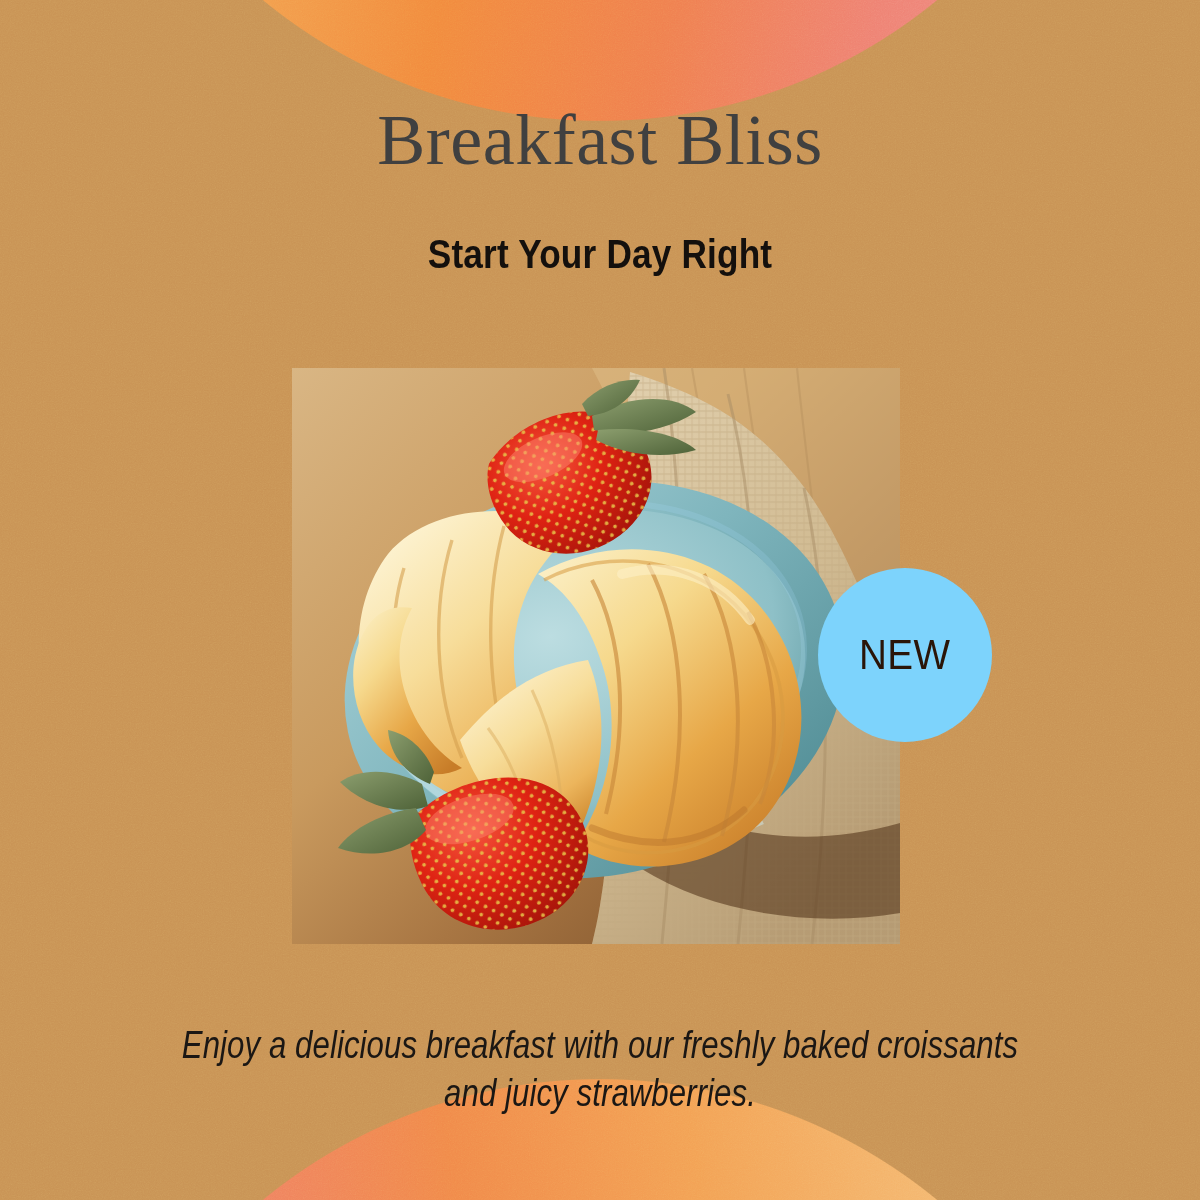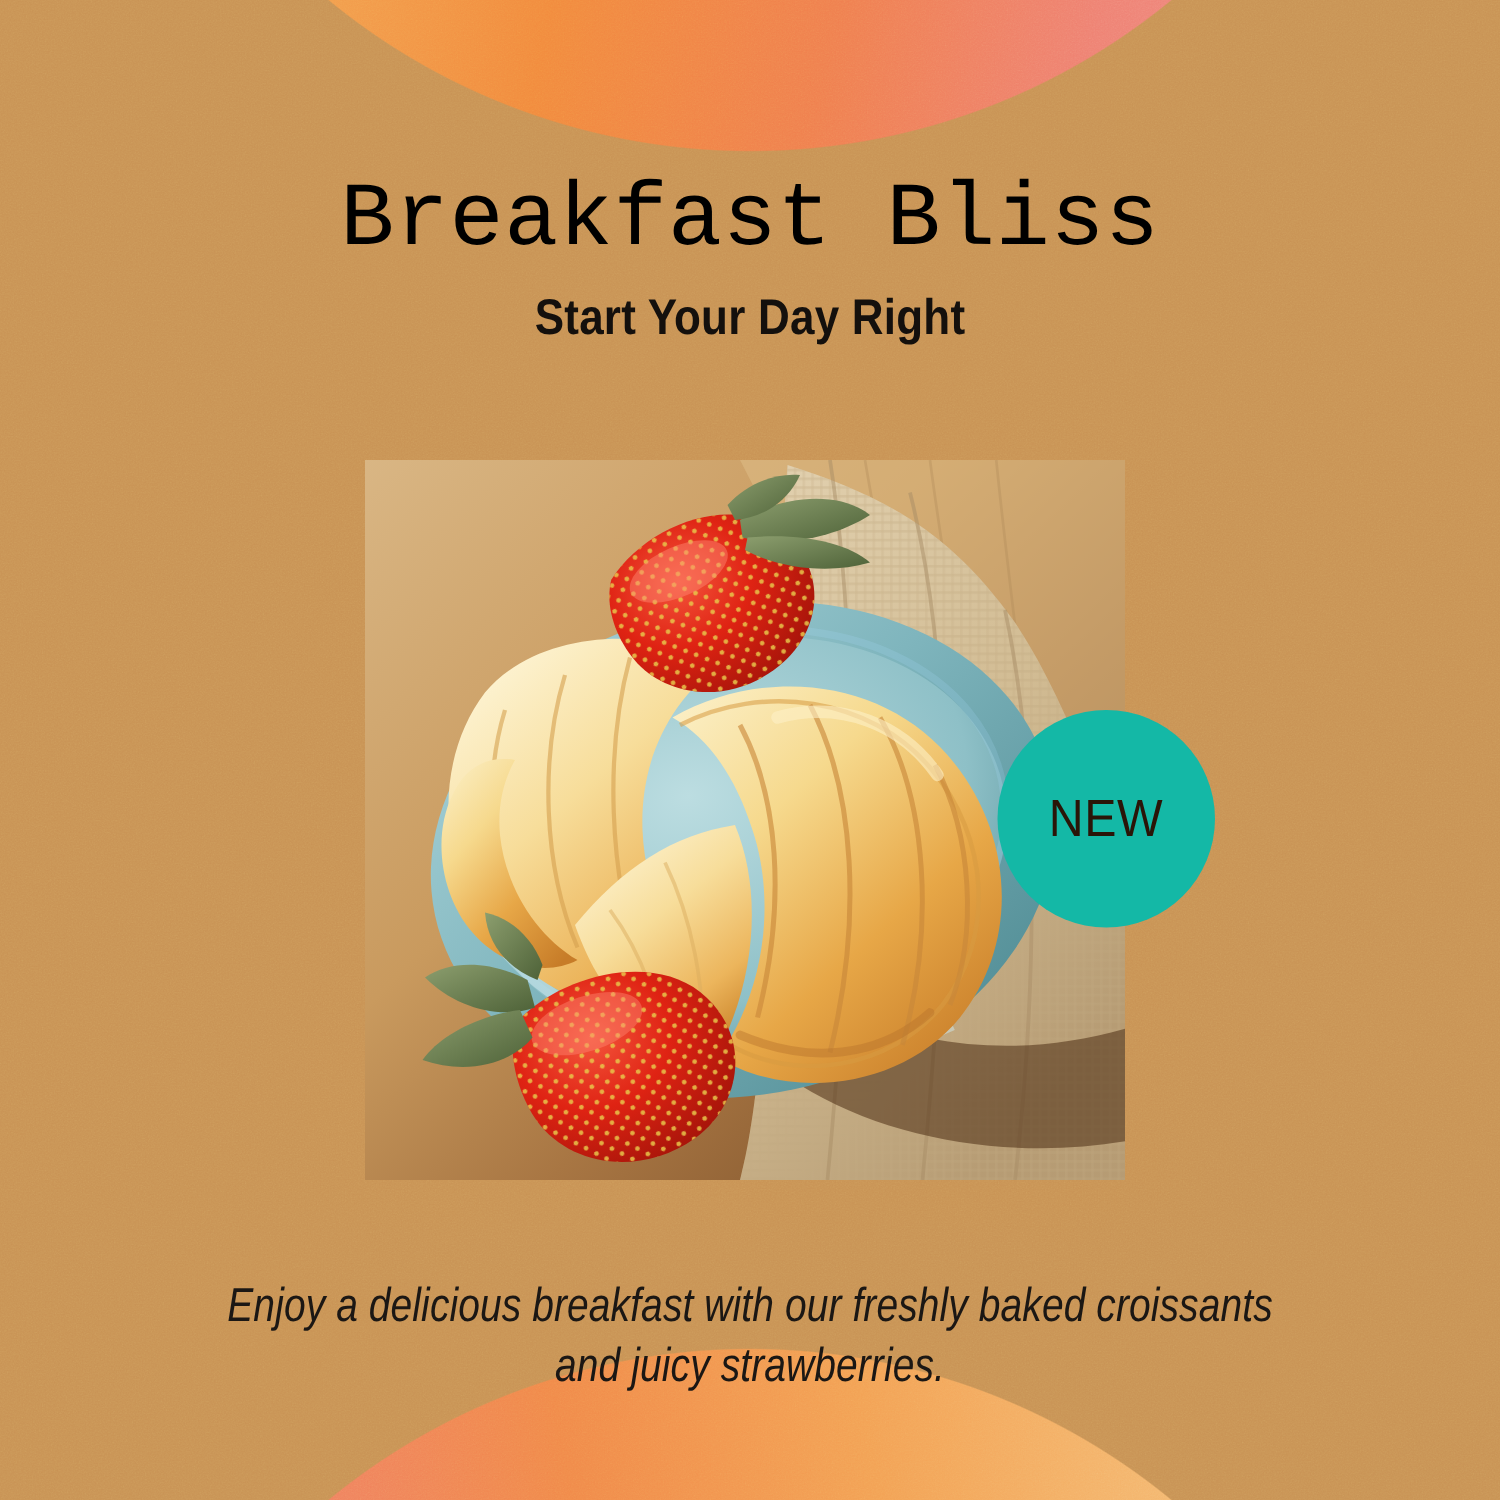--- a/index.html
+++ b/index.html
@@ -79,27 +79,26 @@
     mix-blend-mode: overlay;
   }
 
   
   .headline {
     position: absolute;
     left: 0;
     right: 0;
     top: 104px;
     text-align: center;
-    font-family: Liberation Mono, monospace;
+    font-family: Liberation Serif, serif;
     font-size: 72px;
     line-height: 1.0;
     font-weight: 400;
-    color: #000000;
+    color: #404040;
     letter-spacing: .5px;
-    margin-top: 36px;
   }
 
   .subhead {
     position: absolute;
     left: 0;
     right: 0;
     top: 232px;
     text-align: center;
     font-family: "Liberation Sans Narrow", "Liberation Sans", sans-serif;
     font-size: 40px;
@@ -150,26 +149,26 @@
         radial-gradient(circle at 74% 26%, #000 0 49.6%, transparent 50%),
         radial-gradient(circle at 26% 74%, #000 0 49.6%, transparent 50%),
         radial-gradient(circle at 74% 74%, #000 0 49.6%, transparent 50%);
     mask-composite: add;
   }
   .photo svg { display: block; width: 100%; height: 100%; }
 
   
   .badge {
     position: absolute;
-    left: 798px;
+    left: 818px;
     top: 568px;
     width: 174px;
     height: 174px;
     border-radius: 50%;
-    background: #14b8a6;
+    background: #7dd3fc;
     display: flex;
     align-items: center;
     justify-content: center;
     text-align: right;
   }
   .badge-label {
     font-family: "Liberation Sans Narrow", "Liberation Sans", sans-serif;
     font-size: 42px;
     font-weight: 400;
     color: #2a1508;

